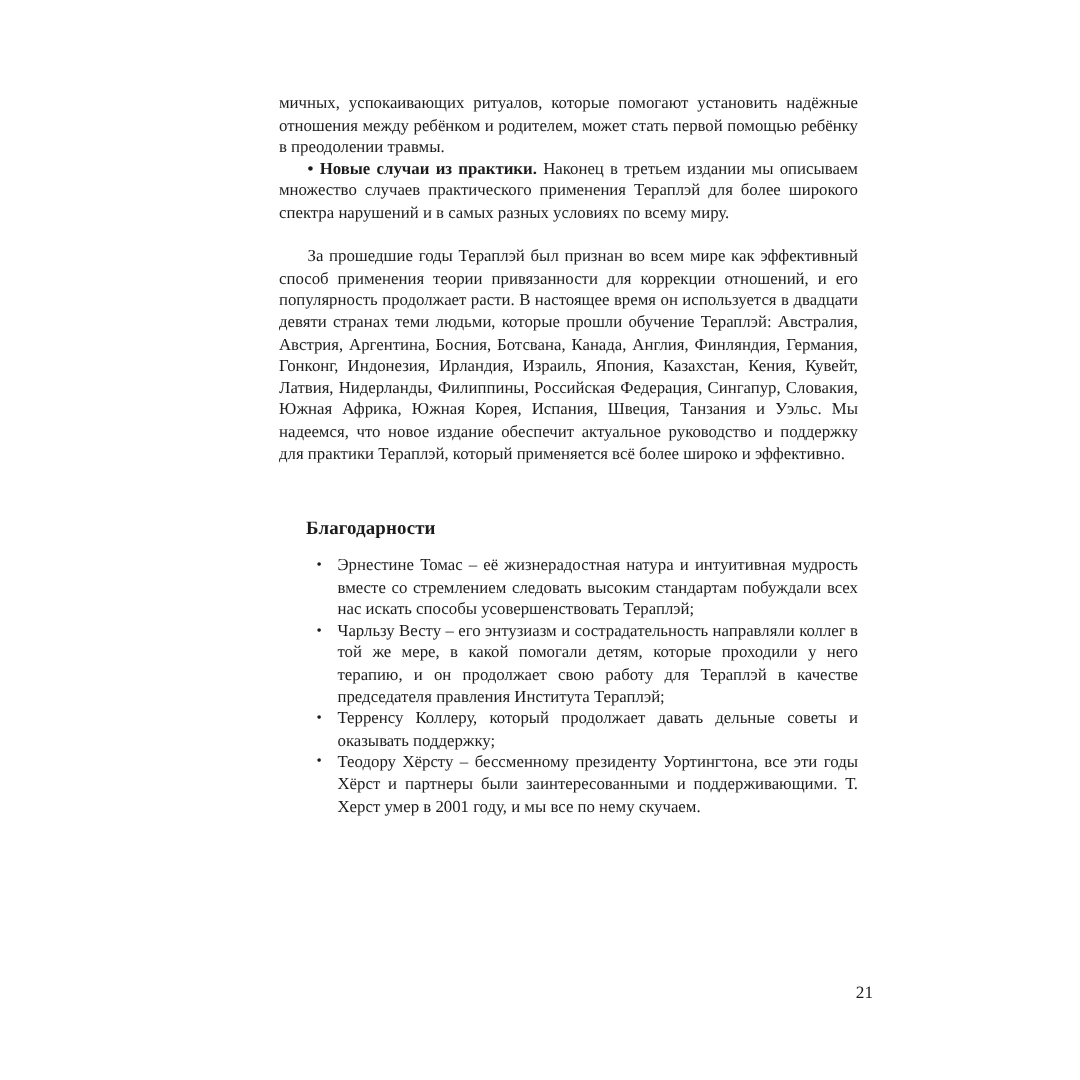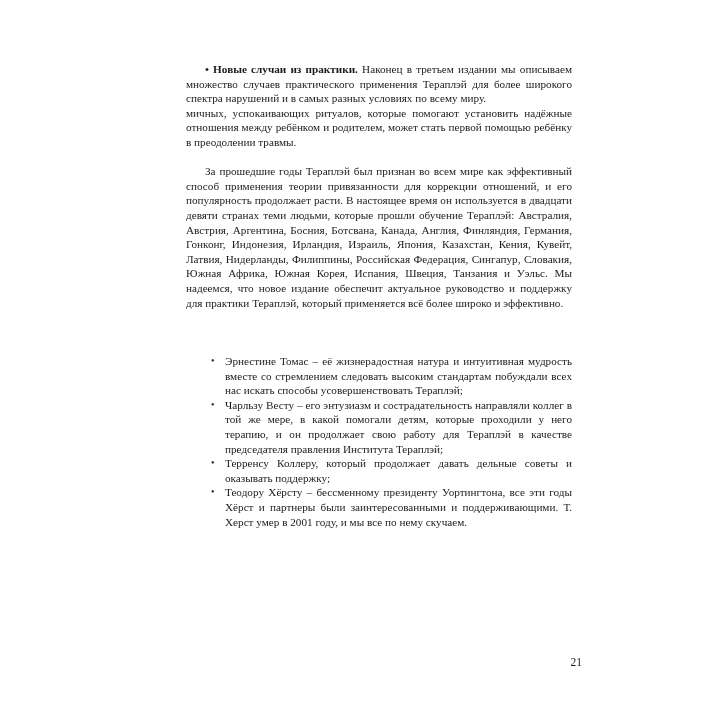--- a/index.html
+++ b/index.html
@@ -106,30 +106,31 @@
     text-align: right;
   }
 </style>
 </head>
 <body>
 
 <div class="page">
 
   <div class="text-block">
 
+    <p class="body-para no-indent">мичных, успокаивающих ритуалов, которые помогают установить надёжные отношения между ребёнком и родителем, может стать первой помощью ребёнку в преодолении травмы.</p>
+
     <p class="body-para"><span class="bullet-char">•</span> <span class="bold-lead">Новые случаи из практики.</span><span> Наконец в третьем издании мы описываем множество случаев практического применения Тераплэй для более широкого спектра нарушений и в самых разных условиях по всему миру.</span></p>
-
-    <p class="body-para no-indent">мичных, успокаивающих ритуалов, которые помогают установить надёжные отношения между ребёнком и родителем, может стать первой помощью ребёнку в преодолении травмы.</p>
 
     <div class="para-gap"></div>
 
     <p class="body-para">За прошедшие годы Тераплэй был признан во всем мире как эффективный способ применения теории привязанности для коррекции отношений, и его популярность продолжает расти. В настоящее время он используется в двадцати девяти странах теми людьми, которые прошли обучение Тераплэй: Австралия, Австрия, Аргентина, Босния, Ботсвана, Канада, Англия, Финляндия, Германия, Гонконг, Индонезия, Ирландия, Израиль, Япония, Казахстан, Кения, Кувейт, Латвия, Нидерланды, Филиппины, Российская Федерация, Сингапур, Словакия, Южная Африка, Южная Корея, Испания, Швеция, Танзания и Уэльс. Мы надеемся, что новое издание обеспечит актуальное руководство и поддержку для практики Тераплэй, который применяется всё более широко и эффективно.</p>
 
     <div class="heading-space-before"></div>
 
+    <h2 class="section-heading">Благодарности</h2>
 
     <div class="heading-space-after"></div>
 
 
     <ul class="ack-list">
       <li><span class="bul">•</span><span>Эрнестине Томас – её жизнерадостная натура и интуитивная мудрость вместе со стремлением следовать высоким стандартам побуждали всех нас искать способы усовершенствовать Тераплэй;</span></li>
       <li><span class="bul">•</span><span>Чарльзу Весту – его энтузиазм и сострадательность направляли коллег в той же мере, в какой помогали детям, которые проходили у него терапию, и он продолжает свою работу для Тераплэй в качестве председателя правления Института Тераплэй;</span></li>
       <li><span class="bul">•</span><span>Терренсу Коллеру, который продолжает давать дельные советы и оказывать поддержку;</span></li>
       <li><span class="bul">•</span><span>Теодору Хёрсту – бессменному президенту Уортингтона, все эти годы Хёрст и партнеры были заинтересованными и поддерживающими. Т. Херст умер в 2001 году, и мы все по нему скучаем.</span></li>
     </ul>

